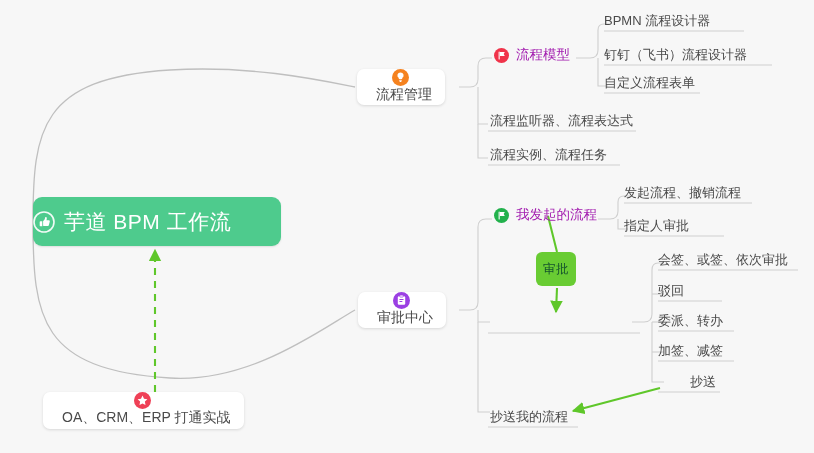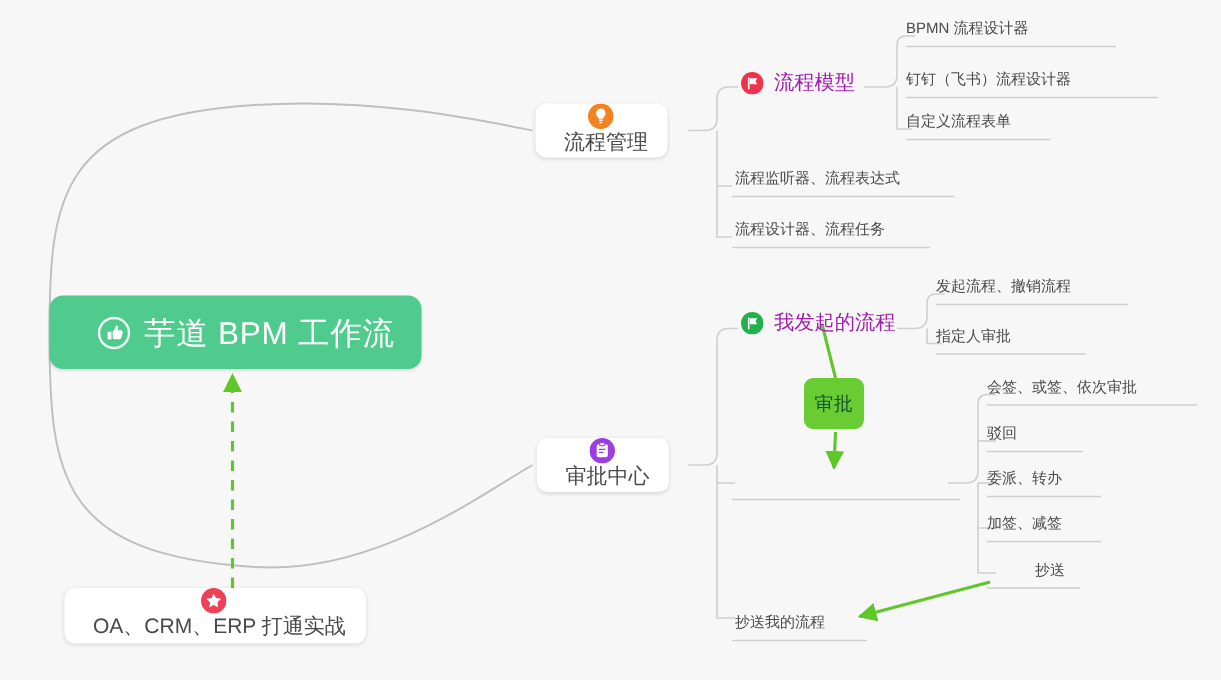--- a/index.html
+++ b/index.html
@@ -13,21 +13,21 @@
   #wires{position:absolute;left:0;top:0;width:814px;height:453px;pointer-events:none;}
 
   
   .root-node{
     position:absolute;
     left:33px;top:197px;
     width:248px;height:49px;
     background:#4ecb8d;
     border-radius:9px;
     display:flex;align-items:center;
-    padding-left:32px;
+    padding-left:0;
     box-sizing:border-box;
     box-shadow:0 1px 2px rgba(0,0,0,.10);
   }
   .root-label{
     color:#ffffff;font-size:21px;letter-spacing:.5px;
     margin-left:9px;white-space:nowrap;
   }
 
   
   .card{
@@ -40,21 +40,21 @@
     padding:0 13px 0 11px;
     height:36px;
     white-space:nowrap;
     flex-direction:column;
   }
   .card .card-label{font-size:14px;color:#4a4a4a;margin-left:8px;}
 
   
   .leaf{
     position:absolute;
-    font-size:10px;
+    font-size:13px;
     color:#4a4a4a;
     white-space:nowrap;
     padding-bottom:4px;
     box-sizing:border-box;
     text-decoration:underline;
   }
   .leaf .leaf-txt{display:inline-block;}
 
   
   .leaf-ic{
@@ -180,21 +180,21 @@
     <span class="leaf-txt">钉钉（飞书）流程设计器</span>
   </div>
   <div class="leaf" style="left:604px;top:74px;">
     <span class="leaf-txt">自定义流程表单</span>
   </div>
 
   <div class="leaf" style="left:490px;top:112px;">
     <span class="leaf-txt">流程监听器、流程表达式</span>
   </div>
   <div class="leaf" style="left:490px;top:146px;">
-    <span class="leaf-txt">流程设计器、流程任务</span>
+    <span class="leaf-txt">流程实例、流程任务</span>
   </div>
 
   <div class="card" style="left:358px;top:292px;">
     <span class="ic">
       <svg width="17" height="17" viewBox="0 0 17 17">
         <circle cx="8.5" cy="8.5" r="8.5" fill="#9b3fe3"></circle>
         <rect x="4.8" y="4.2" width="7.4" height="8.6" rx="1.2" fill="#fff"></rect>
         <rect x="6.7" y="3.1" width="3.6" height="2.0" rx=".9" fill="#fff" stroke="#9b3fe3" stroke-width=".7"></rect>
         <rect x="6.3" y="7.1" width="4.4" height=".9" rx=".4" fill="#9b3fe3"></rect>
         <rect x="6.3" y="9.1" width="3.2" height=".9" rx=".4" fill="#9b3fe3"></rect>

